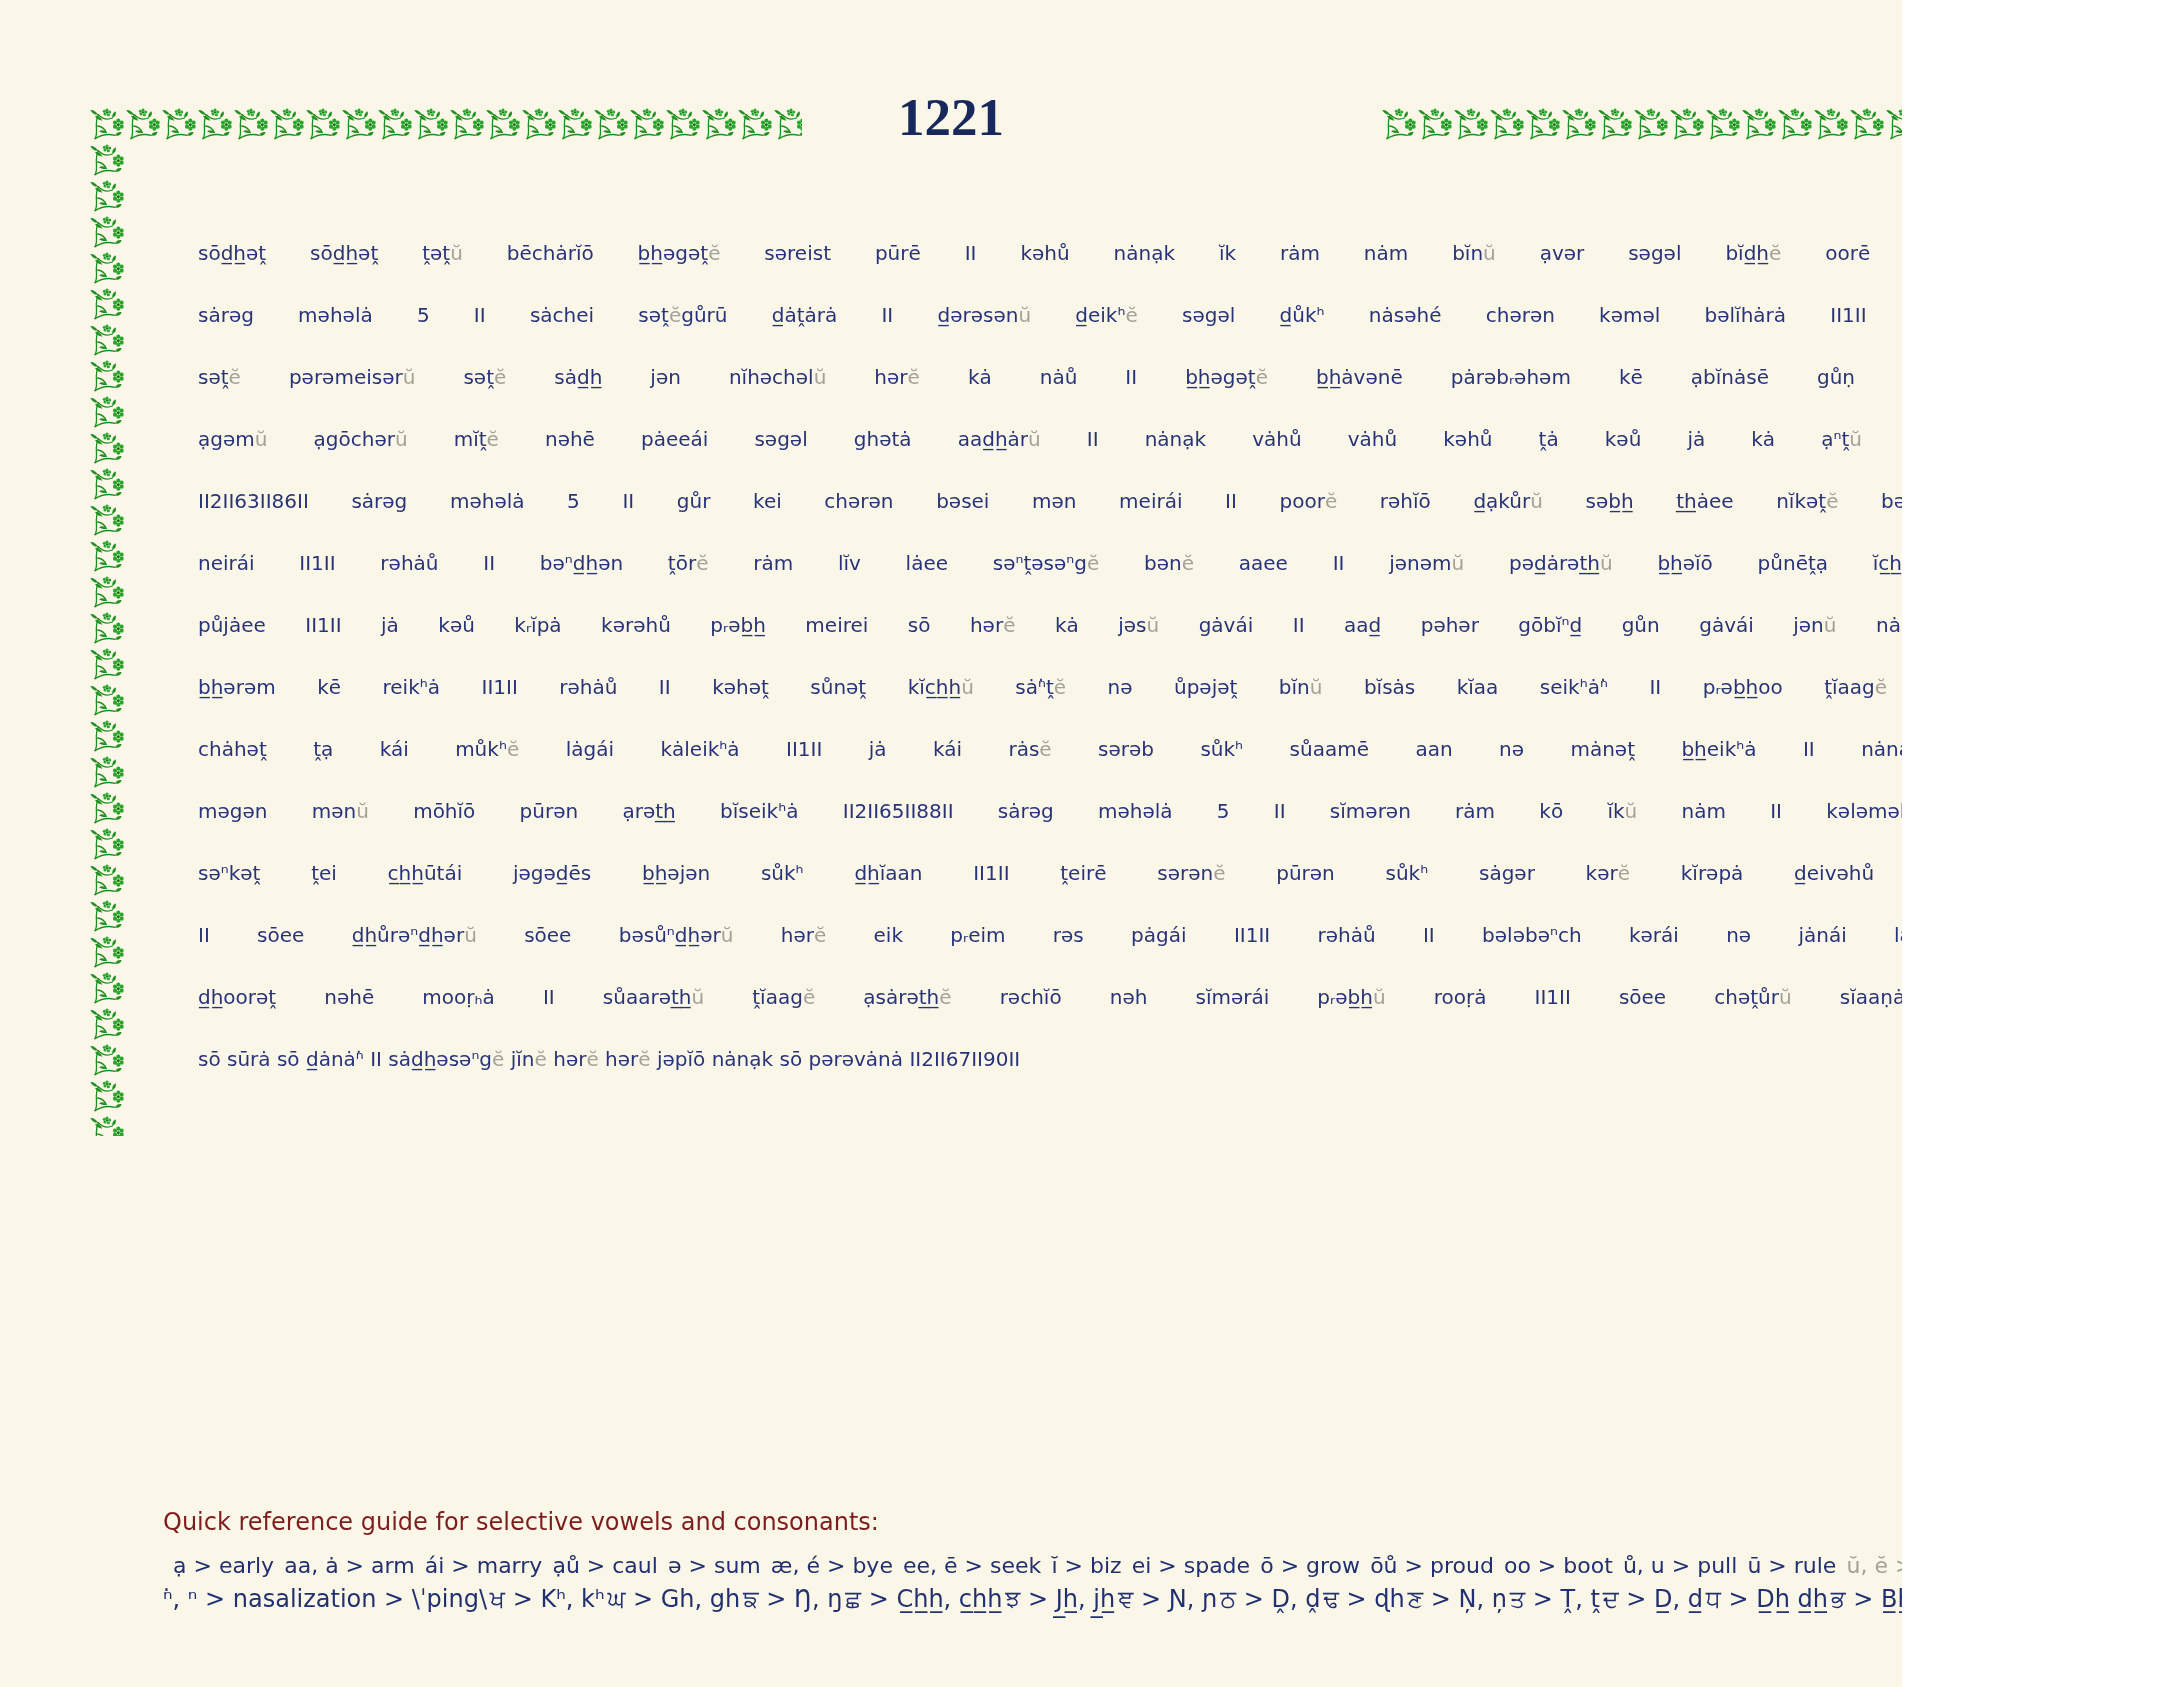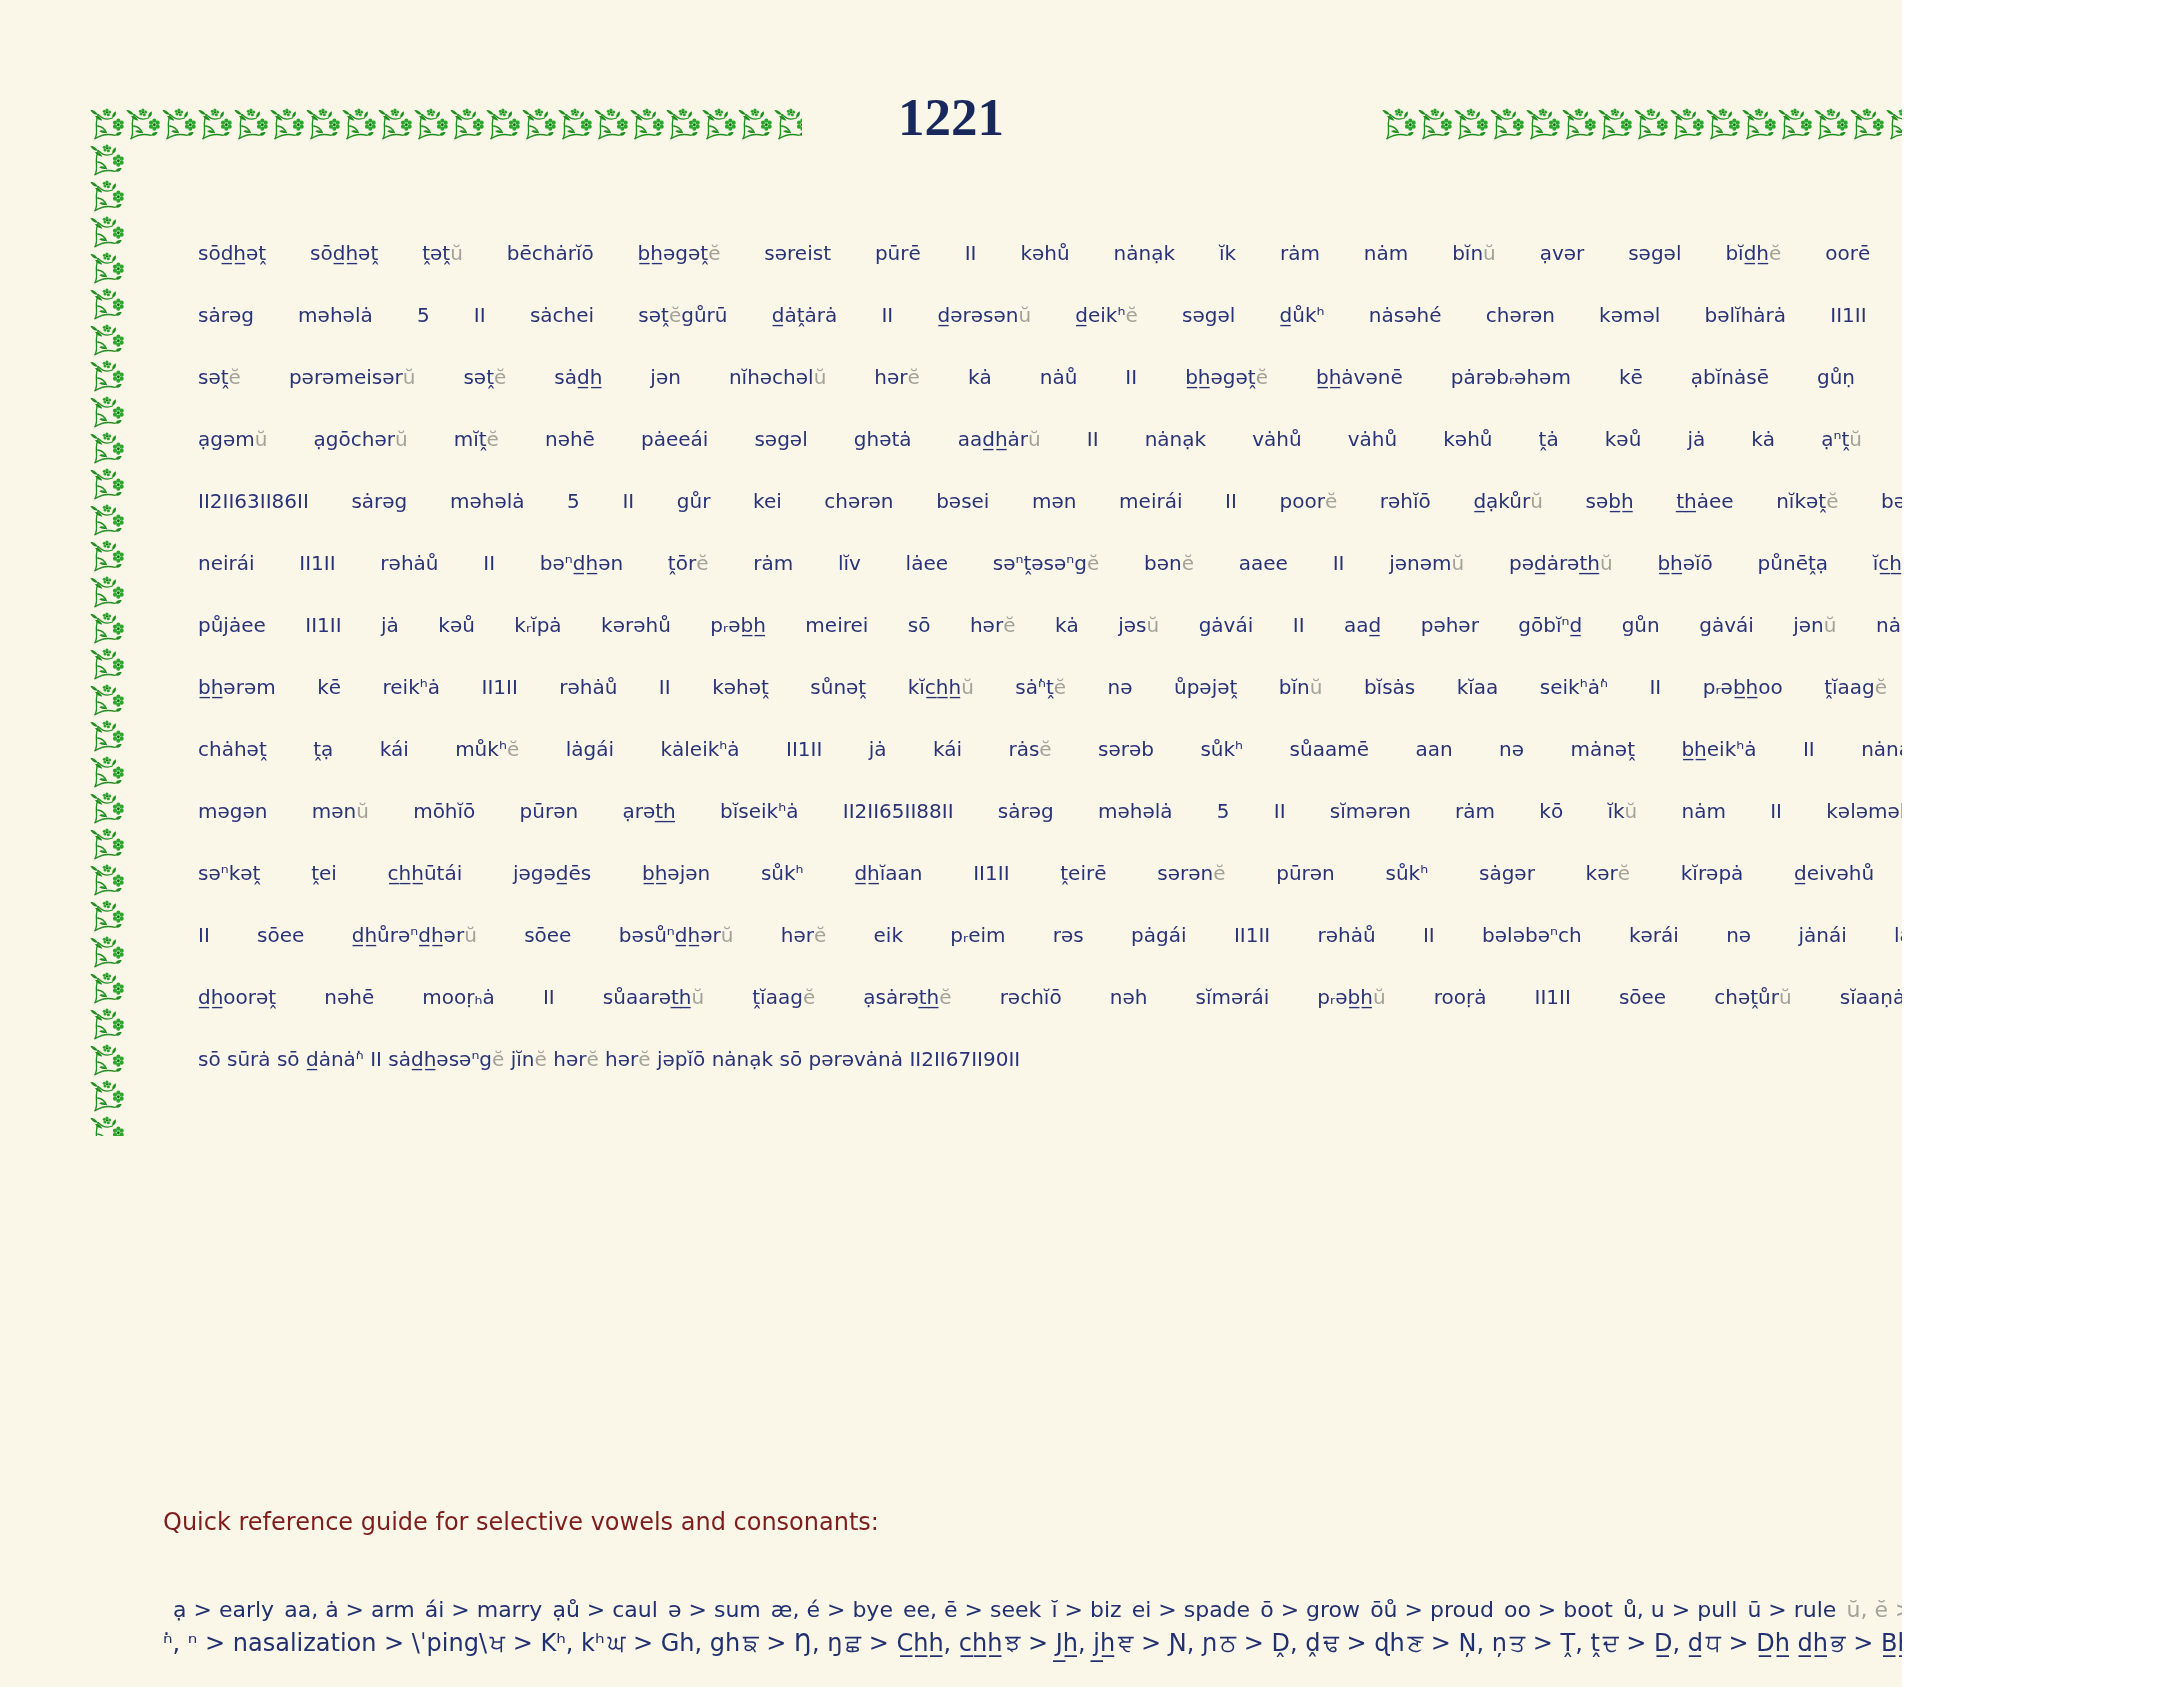--- a/index.html
+++ b/index.html
@@ -21,21 +21,21 @@
 
   .body-text{position:absolute;left:198px;top:222px;width:1827px;
     color:#293378;font-size:20px;}
   .line{height:62px;line-height:62px;overflow:hidden;}
   .line.j{text-align:justify;}
   .stretch{display:inline-block;width:100%;height:0;}
   .light{color:#a3a299;}
 
   .footer-heading{position:absolute;left:163px;top:1508px;font-size:24px;color:#7f1d1d;}
   .legend-row{position:absolute;display:flex;justify-content:space-between;
-    color:#213070;white-space:nowrap;align-items:flex-end;margin-top:44px;}
+    color:#213070;white-space:nowrap;align-items:flex-end;}
   .legend-row1{left:173px;top:1553px;width:1870px;font-size:22px;}
   .legend-row2{left:163px;top:1585px;width:1891px;font-size:24px;}
   .legend-item{flex:0 0 auto;}
 </style>
 </head>
 <body>
 
 <div class="page">
 
   <div class="border h b-top-left">

